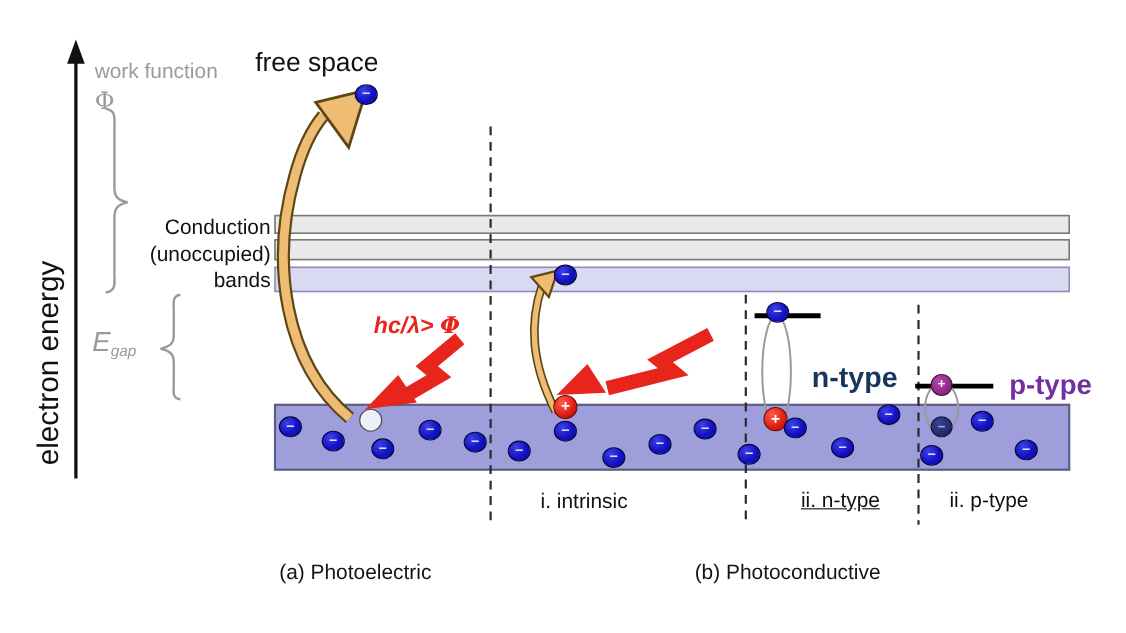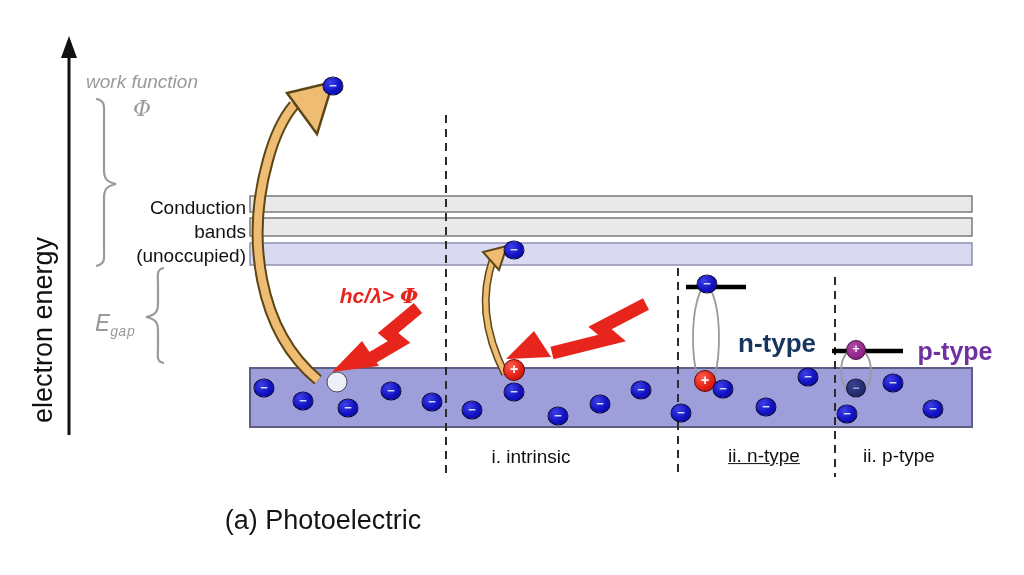--- a/index.html
+++ b/index.html
@@ -4,38 +4,38 @@
 <style>
   html,body{margin:0;padding:0;background:#fff;}
   .stage{
     position:relative;width:1024px;height:575px;background:#ffffff;overflow:hidden;
     font-family:"Liberation Sans",sans-serif;color:#1a1a1a;
   }
   .stage svg{position:absolute;left:0;top:0;}
   .lbl{position:absolute;transform:translate(-50%,-50%);white-space:nowrap;line-height:1.15;}
   .lbl-electron-energy{left:44px;top:330px;transform:translate(-50%,-50%) rotate(-90deg);font-size:27px;color:#111;}
   .lbl-free-space{left:288px;top:57px;font-size:24px;color:#111;}
-  .lbl-work-function{left:142px;top:96px;text-align:center;font-size:19px;color:var(--label-gray);font-style:italic;}
+  .lbl-work-function{left:142px;top:80px;font-size:19px;color:var(--label-gray);}
   .lbl-work-function .phi{font-family:"DejaVu Serif",serif;font-size:22px;display:block;margin-top:3px;}
   .lbl-conduction{position:absolute;right:778px;top:196px;text-align:right;font-size:19px;line-height:24px;color:#111;white-space:nowrap;}
-  .lbl-egap{left:115px;top:312px;color:var(--label-gray);font-family:Liberation Mono, monospace;font-style:italic;font-size:25px;margin-top:14px;}
+  .lbl-egap{left:104px;top:312px;color:var(--label-gray);font-family:Liberation Sans, sans-serif;font-style:italic;font-size:25px;}
   .lbl-egap .sub{font-size:14px;vertical-align:-5px;}
   .lbl-lowest{position:absolute;right:783px;top:363px;text-align:right;font-size:19px;line-height:23px;color:#111;white-space:nowrap;}
   .photon{font-size:21px;font-style:italic;font-weight:600;color:var(--accent-red);}
   .lbl-photon-a{left:379px;top:296px;}
   .lbl-photon-b{left:592px;top:289px;}
   .photon .sym{font-family:"DejaVu Serif",serif;font-weight:600;}
   .photon .sub{font-size:13px;vertical-align:-4px;font-family:"DejaVu Serif",serif;}
   .lbl-ntype{left:777px;top:344px;font-size:26px;font-weight:600;color:var(--n-type-blue);}
   .lbl-ptype{left:955px;top:351px;font-size:25px;font-weight:600;color:var(--p-type-purple);}
   .seclbl{font-size:19px;color:#111;}
   .lbl-sec-i{left:531px;top:457px;}
   .lbl-sec-n{left:764px;top:456px;text-decoration:underline;}
   .lbl-sec-p{left:899px;top:456px;}
-  .caption{font-size:27px;color:#141414;}
+  .caption{font-size:19px;color:#141414;}
   .caption-a{left:323px;top:521px;}
   .caption-b{left:716px;top:521px;}
   
   #particles{position:absolute;left:0;top:0;width:100%;height:100%;}
   .dot{position:absolute;transform:translate(-50%,-50%);border-radius:50%;
        display:flex;align-items:center;justify-content:center;line-height:1;}
   .dot span{display:block;transform:translateY(-1px);}
   .dot.electron{width:19px;height:17px;border:1px solid #04043a;color:#cfe0ff;font-size:13px;font-weight:700;
        background:radial-gradient(circle at 35% 30%, #4040e6, #1212c4 55%, #0b0b9a);}
   .dot.electron-dark{width:18px;height:17px;border:1px solid #0f1238;color:#9fb0ee;font-size:12px;font-weight:700;
@@ -163,44 +163,46 @@
       <div class="dot electron" style="left: 893px; top: 383px;">
         <span>−</span>
       </div>
       <div class="dot electron" style="left: 933px; top: 409px;">
         <span>−</span>
       </div>
     </div>
 
   <div class="lbl lbl-electron-energy">electron energy</div>
 
+  <div class="lbl lbl-free-space">free space</div>
 
   <div class="lbl lbl-work-function">
     <span>work function</span>
     <span class="phi">Φ</span>
   </div>
 
   <div class="lbl-conduction">
     <div>Conduction</div>
+    <div>(unoccupied)</div>
     <div>bands</div>
-    <div>(unoccupied)</div>
   </div>
 
   <div class="lbl lbl-egap">
     <span>E</span><span class="sub">gap</span>
   </div>
 
 
   <div class="lbl photon lbl-photon-a">
     <span>hc/λ&gt; </span><span class="sym">Φ</span>
   </div>
 
 
   <div class="lbl lbl-ntype">n-type</div>
   <div class="lbl lbl-ptype">p-type</div>
 
   <div class="lbl seclbl lbl-sec-i">i. intrinsic</div>
   <div class="lbl seclbl lbl-sec-n">ii. n-type</div>
   <div class="lbl seclbl lbl-sec-p">ii. p-type</div>
 
   <div class="lbl caption caption-a">(a) Photoelectric</div>
+  <div class="lbl caption caption-b">(b) Photoconductive</div>
 
 </div>
 
 </body></html>

